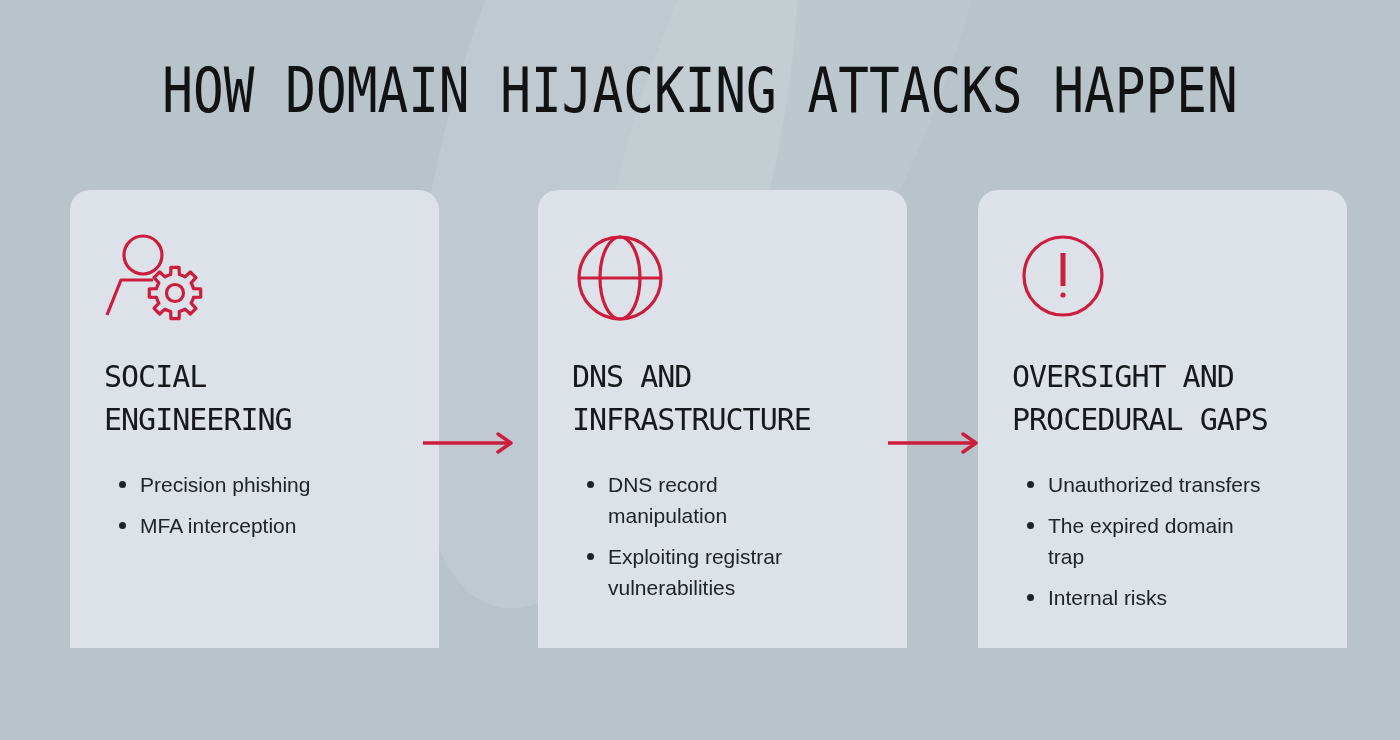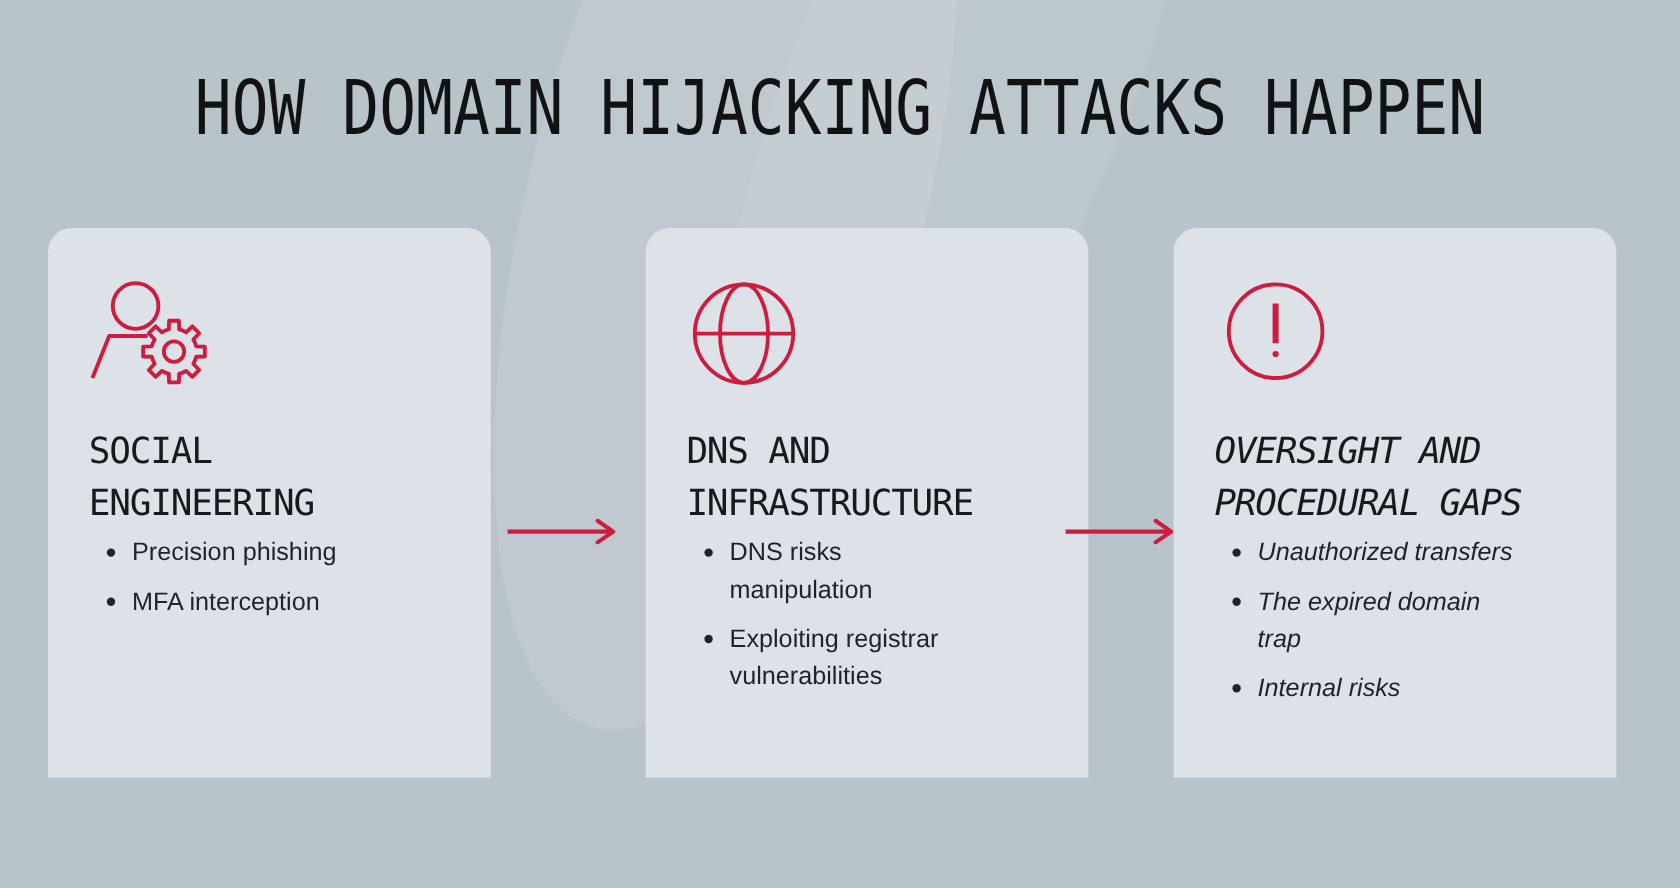--- a/index.html
+++ b/index.html
@@ -38,42 +38,42 @@
     white-space:nowrap;
   }
 
   .card{
     position:absolute;top:190px;
     width:369px;height:490px;
     background:var(--card);
     border-radius:20px;
     padding:44px 30px 0 34px;
   }
-  .card-1{left:40px;}
+  .card-1{left:70px;}
   .card-2{left:538px;}
-  .card-3{left:978px;font-style:italic;}
+  .card-3{left:978px;}
 
   .icon-row{height:112px;color:var(--accent);}
   .icon-row svg{display:block;}
   .icon-person{margin-left:1px;}
   .icon-globe{margin-left:4px;}
   .icon-alert{margin-left:9px;}
 
   .card-heading{
     font-family:"DejaVu Sans Mono","Liberation Mono",monospace;
     font-size:30px;line-height:43px;font-weight:400;
     letter-spacing:-1px;
     color:var(--heading);
     white-space:pre-line;
     margin-top:9px;
   }
 
   .bullet-list{
     list-style:none;
-    margin-top:4px;
+    margin-top:28px;
   }
   .bullet-list li{
     position:relative;
     padding-left:36px;
     font-size:21px;line-height:31px;
     color:var(--body);
     margin-bottom:10px;
     white-space:pre-line;
   }
   .bullet-list li::before{
@@ -127,21 +127,21 @@
     <div class="icon-row">
       <svg class="icon-globe" width="88" height="88" viewBox="0 0 88 88" fill="none" stroke="currentColor" stroke-width="3.2">
         <circle cx="44" cy="44" r="41"></circle>
         <ellipse cx="44" cy="44" rx="20" ry="41"></ellipse>
         <line x1="3" y1="44" x2="85" y2="44"></line>
       </svg>
     </div>
     <h2 class="card-heading">DNS AND
 INFRASTRUCTURE</h2>
     <ul class="bullet-list">
-        <li>DNS risks
+        <li>DNS record
 manipulation</li>
         <li>Exploiting registrar
 vulnerabilities</li>
       </ul>
   </section>
 
   <svg class="arrow arrow-2" width="92" height="22" viewBox="0 0 92 22" fill="none" stroke="currentColor" stroke-width="3.4">
     <line x1="1" y1="11" x2="86" y2="11"></line>
     <path d="M76,2 L89,11 L76,20" stroke-linejoin="round" stroke-linecap="round"></path>
   </svg>

